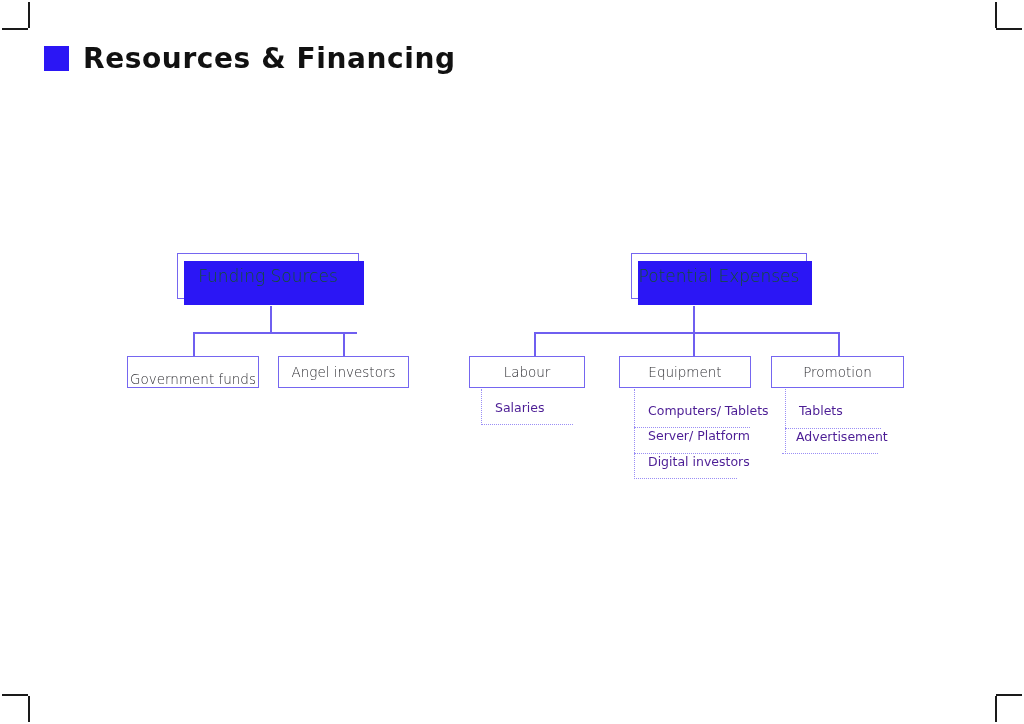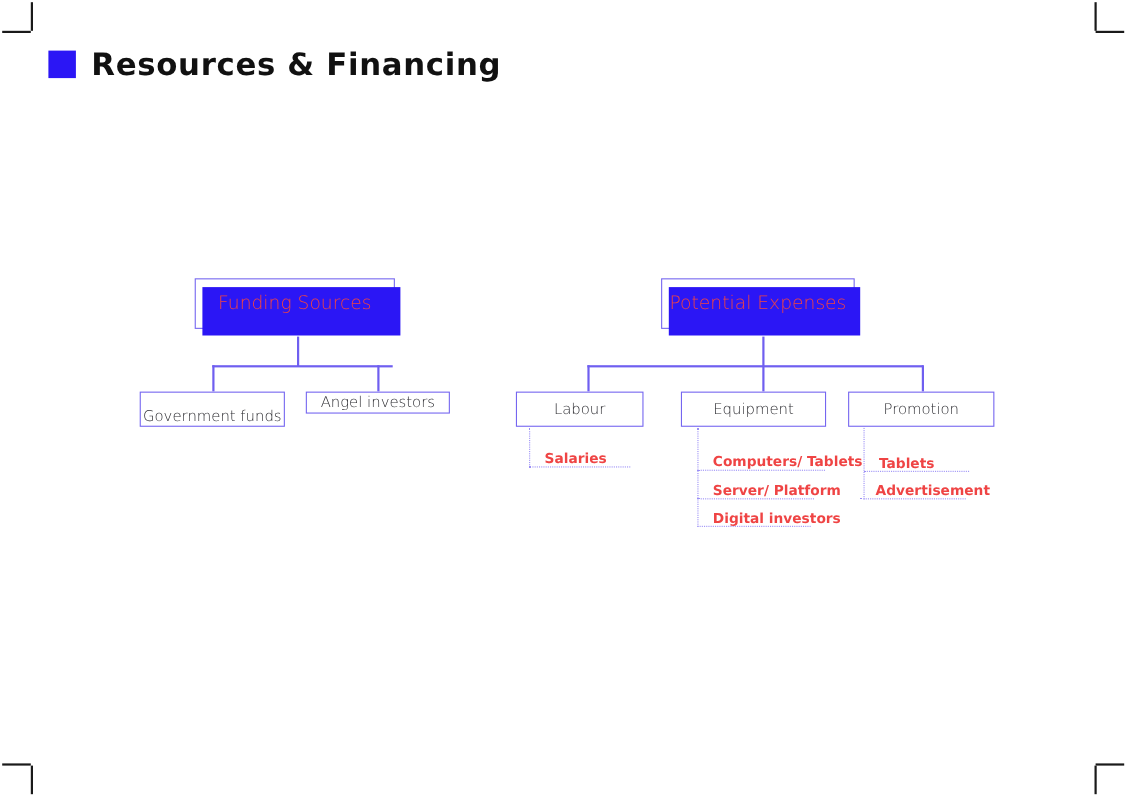--- a/index.html
+++ b/index.html
@@ -67,21 +67,21 @@
     display: flex;
     align-items: center;
     justify-content: center;
     color: #2e2e33;
     font-family: "DejaVu Sans", sans-serif;
     font-weight: 300;
     white-space: nowrap;
   }
   .node.root {
     font-size: 17px;
-    color: #ef4444;
+    color: #14532d;
   }
   .node.root::after {
     
     content: "";
     position: absolute;
     left: 6px;
     top: 7px;
     width: 100%;
     height: 100%;
     background: #2b16f5;
@@ -103,25 +103,25 @@
   .dotted-v {
     position: absolute;
     width: 0;
     border-left: 1.4px dotted #9a8ef5;
   }
   .leaf {
     position: absolute;
     box-sizing: border-box;
     border-bottom: 1.4px dotted #9a8ef5;
     display: flex;
-    align-items: flex-end;
+    align-items: flex-start;
     padding-left: 14px;
-    color: #ef4444;
+    color: #4c1d95;
     font-family: "DejaVu Sans", sans-serif;
-    font-weight: 700;
+    font-weight: 400;
     font-size: 12.5px;
     white-space: nowrap;
     background: transparent;
   }
 </style>
 </head>
 <body>
 
 <div id="slide">
 
@@ -146,25 +146,25 @@
   <div class="conn v" style="left:270px; top:306px; height:27px;"></div>
 
   <div class="conn h" style="left:193px; top:332px; width:164px;"></div>
 
   <div class="conn v" style="left:193px; top:332px; height:24px;"></div>
   <div class="conn v" style="left:343px; top:332px; height:24px;"></div>
 
   <div class="node child" style="left:127px; top:356px; width:132px; height:32px;align-items:flex-end;">
     <span>Government funds</span>
   </div>
-  <div class="node child" style="left:278px; top:356px; width:131px; height:20px;">
+  <div class="node child" style="left:278px; top:356px; width:131px; height:32px;">
     <span>Angel investors</span>
   </div>
 
-  <div class="node root" style="left:601px; top:253px; width:176px; height:46px; z-index:2;">
+  <div class="node root" style="left:631px; top:253px; width:176px; height:46px; z-index:2;">
     <span>Potential Expenses</span>
   </div>
 
   <div class="conn v" style="left:693px; top:306px; height:50px;"></div>
   <div class="conn h" style="left:534px; top:332px; width:305px;"></div>
   <div class="conn v" style="left:534px; top:332px; height:24px;"></div>
   <div class="conn v" style="left:838px; top:332px; height:24px;"></div>
 
   <div class="node child" style="left:469px; top:356px; width:116px; height:32px;">
     <span>Labour</span>

